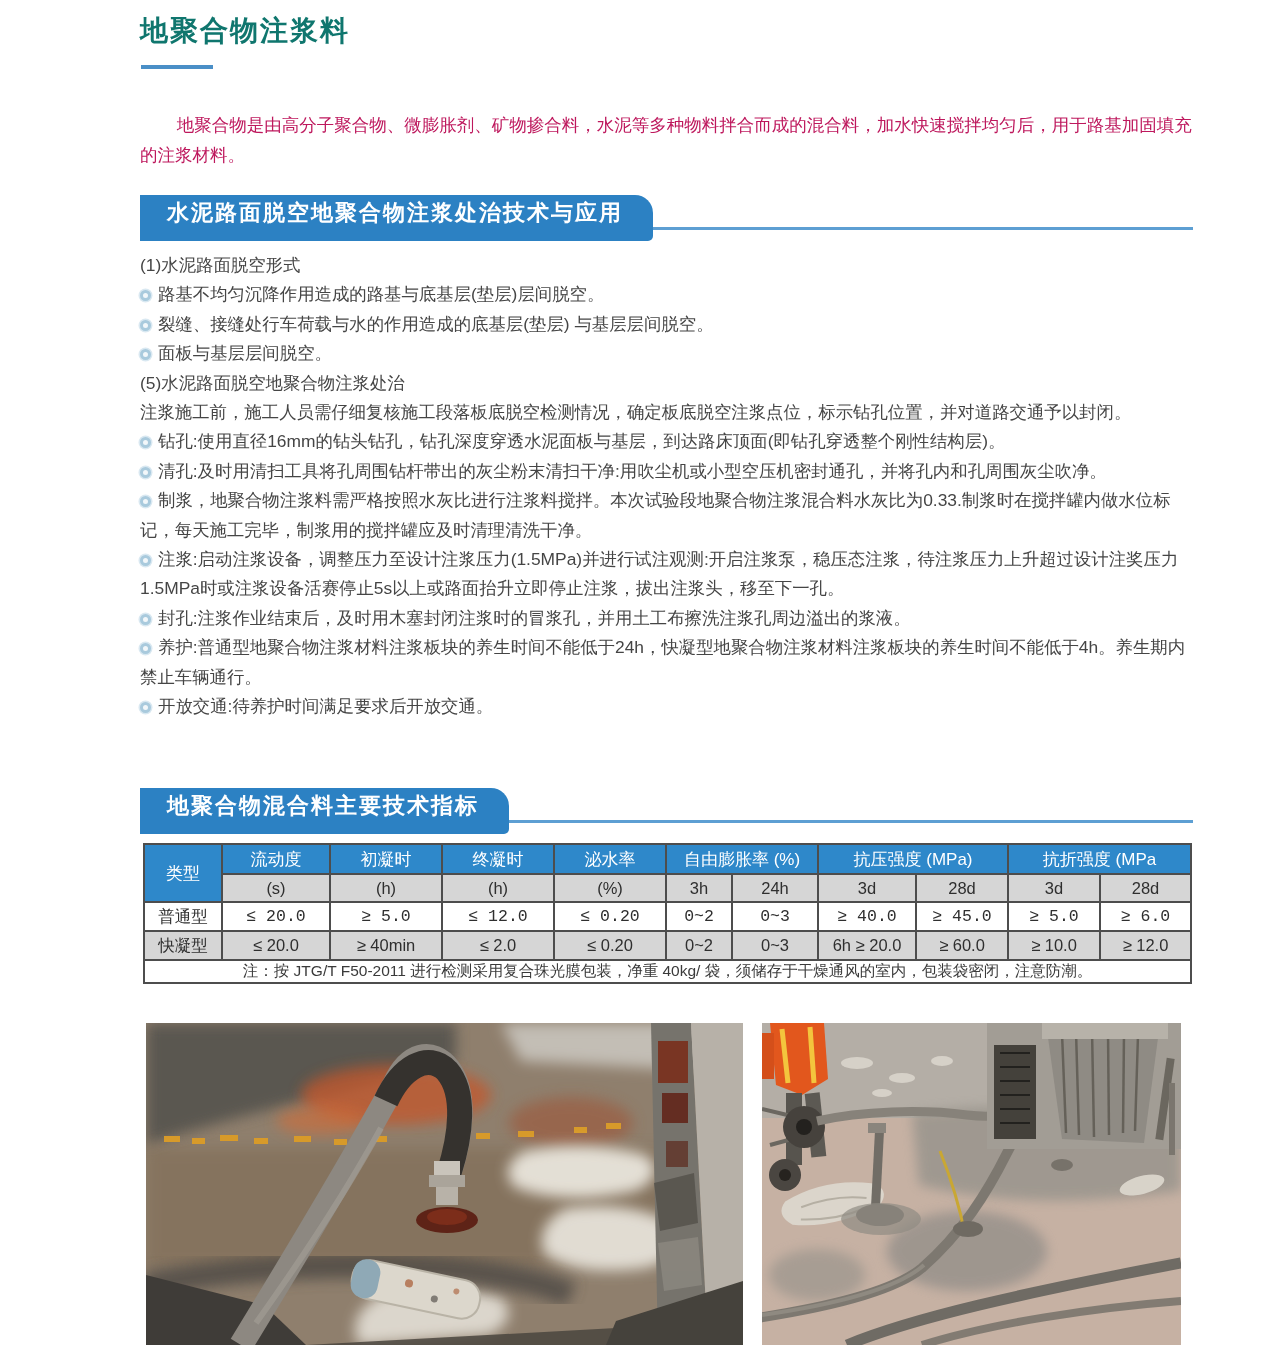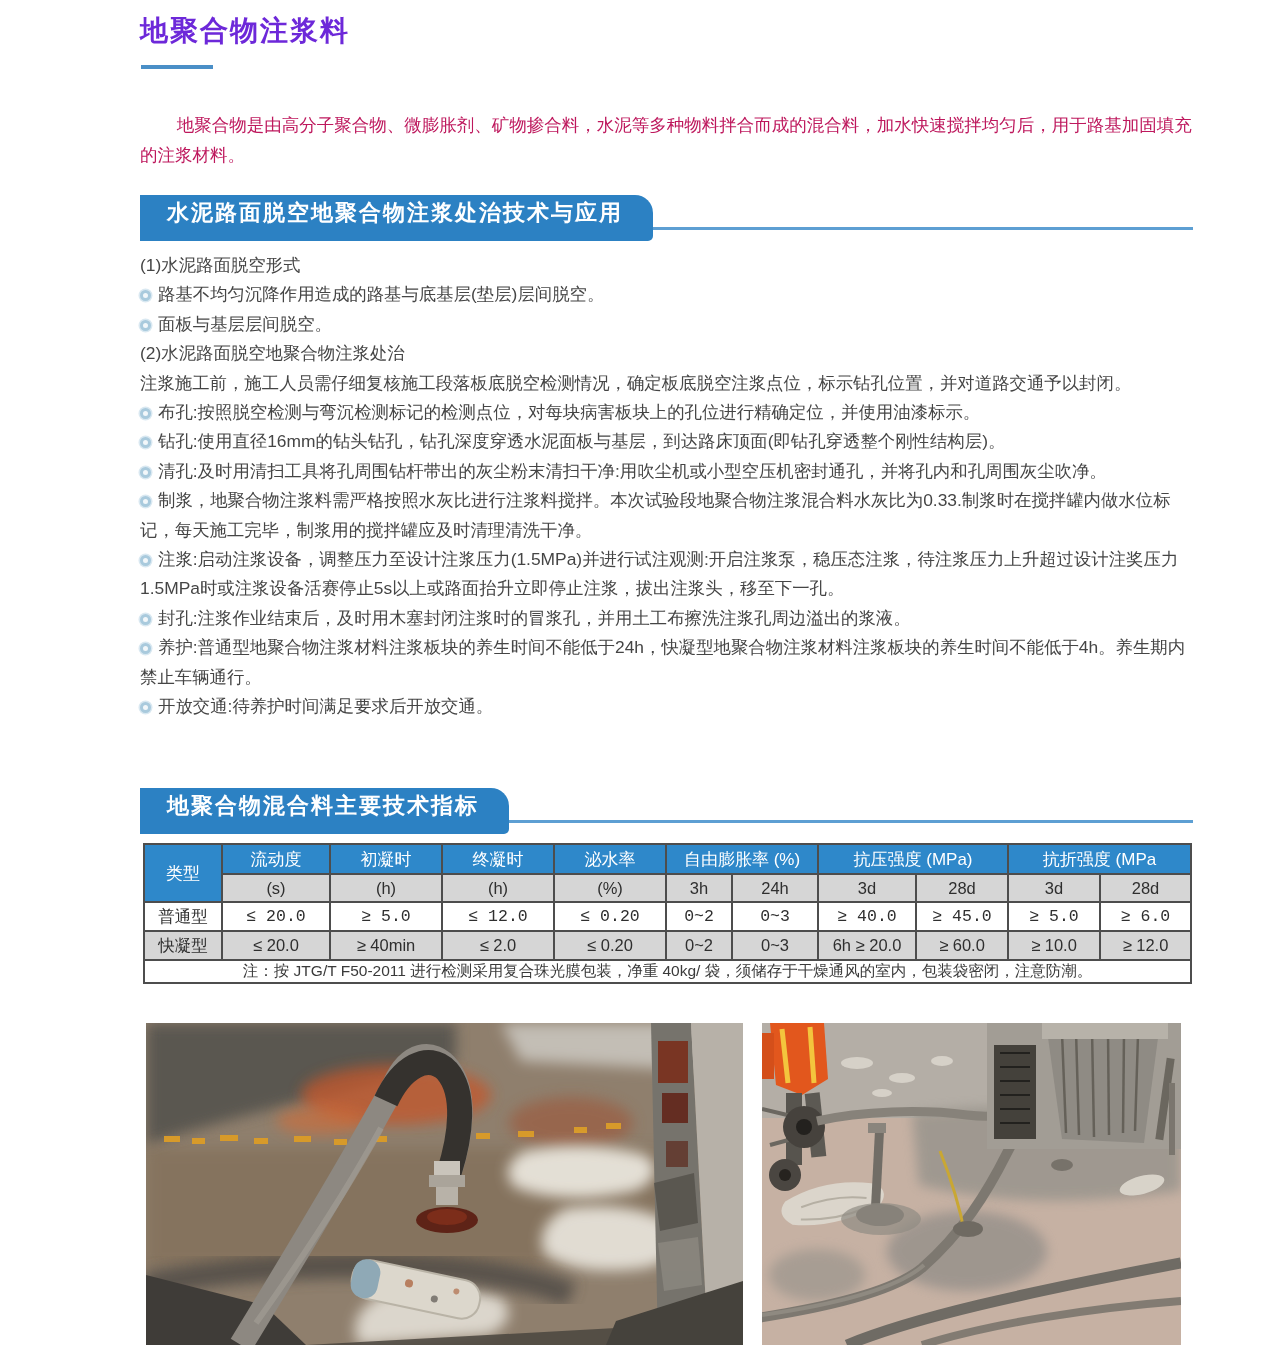--- a/index.html
+++ b/index.html
@@ -1,21 +1,21 @@
 <!DOCTYPE html>
 <html><head>
 <meta charset="utf-8">
 <style>
   * { margin:0; padding:0; box-sizing:border-box; }
   html,body { background:#ffffff; }
   body { font-family:"Liberation Sans","DejaVu Sans",sans-serif; color:#3f3f3f; }
   .page { position:relative; width:1280px; height:1372px; background:#ffffff; overflow:hidden; margin:0 auto; }
 
   .page-title { position:absolute; left:140px; top:12px; font-size:28px; font-weight:bold;
-                color:#6d28d9; letter-spacing:2px; }
+                color:#0f766e; letter-spacing:2px; }
   .title-rule { position:absolute; left:141px; top:65px; width:72px; height:4px; background:#4a8fc7; }
 
   .intro { position:absolute; left:140px; top:110px; width:1054px; font-size:17.5px;
            line-height:30px; color:#be185d; text-indent:2.1em; }
 
   .banner-rule { position:absolute; left:140px; width:1053px; height:3px; background:#5d9fd3; z-index:1; }
   .rule-1 { top:227px; } .rule-2 { top:820px; }
   .banner { position:absolute; left:140px; height:46px; line-height:35px; background:#2c81c3;
             color:#ffffff; font-size:22px; font-weight:bold; letter-spacing:2px;
             padding:0 30px 0 27px; border-radius:0 18px 5px 0; z-index:2; }
@@ -52,24 +52,24 @@
   <div class="title-rule"></div>
 
   <p class="intro">地聚合物是由高分子聚合物、微膨胀剂、矿物掺合料，水泥等多种物料拌合而成的混合料，加水快速搅拌均匀后，用于路基加固填充的注浆材料。</p>
 
   <div class="banner-rule rule-1"></div>
   <div class="banner banner-1">水泥路面脱空地聚合物注浆处治技术与应用</div>
 
   <div class="body-text">
     <p><span>(1)水泥路面脱空形式</span></p>
     <p><span class="ring"></span><span>路基不均匀沉降作用造成的路基与底基层(垫层)层间脱空。</span></p>
+    <p><span class="ring"></span><span>裂缝、接缝处行车荷载与水的作用造成的底基层(垫层) 与基层层间脱空。</span></p>
     <p><span class="ring"></span><span>面板与基层层间脱空。</span></p>
-    <p><span>(2)水泥路面脱空地聚合物注浆处治</span></p>
+    <p><span>(5)水泥路面脱空地聚合物注浆处治</span></p>
     <p><span>注浆施工前，施工人员需仔细复核施工段落板底脱空检测情况，确定板底脱空注浆点位，标示钻孔位置，并对道路交通予以封闭。</span></p>
-    <p><span class="ring"></span><span>布孔:按照脱空检测与弯沉检测标记的检测点位，对每块病害板块上的孔位进行精确定位，并使用油漆标示。</span></p>
     <p><span class="ring"></span><span>钻孔:使用直径16mm的钻头钻孔，钻孔深度穿透水泥面板与基层，到达路床顶面(即钻孔穿透整个刚性结构层)。</span></p>
     <p><span class="ring"></span><span>清孔:及时用清扫工具将孔周围钻杆带出的灰尘粉末清扫干净:用吹尘机或小型空压机密封通孔，并将孔内和孔周围灰尘吹净。</span></p>
     <p><span class="ring"></span><span>制浆，地聚合物注浆料需严格按照水灰比进行注浆料搅拌。本次试验段地聚合物注浆混合料水灰比为0.33.制浆时在搅拌罐内做水位标记，每天施工完毕，制浆用的搅拌罐应及时清理清洗干净。</span></p>
     <p><span class="ring"></span><span>注浆:启动注浆设备，调整压力至设计注浆压力(1.5MPa)并进行试注观测:开启注浆泵，稳压态注浆，待注浆压力上升超过设计注奖压力1.5MPa时或注浆设备活赛停止5s以上或路面抬升立即停止注浆，拔出注浆头，移至下一孔。</span></p>
     <p><span class="ring"></span><span>封孔:注浆作业结束后，及时用木塞封闭注浆时的冒浆孔，并用土工布擦洗注浆孔周边溢出的浆液。</span></p>
     <p><span class="ring"></span><span>养护:普通型地聚合物注浆材料注浆板块的养生时间不能低于24h，快凝型地聚合物注浆材料注浆板块的养生时间不能低于4h。养生期内禁止车辆通行。</span></p>
     <p><span class="ring"></span><span>开放交通:待养护时间满足要求后开放交通。</span></p>
   </div>
 
   <div class="banner-rule rule-2"></div>

